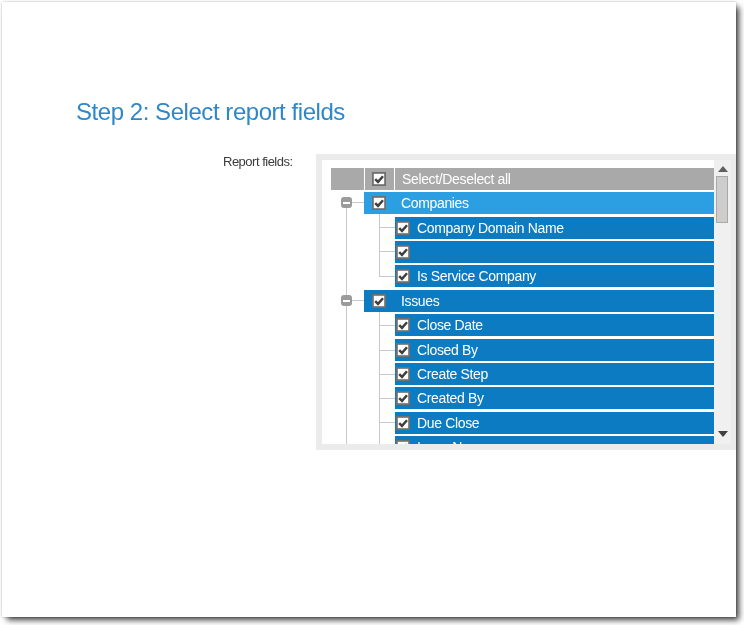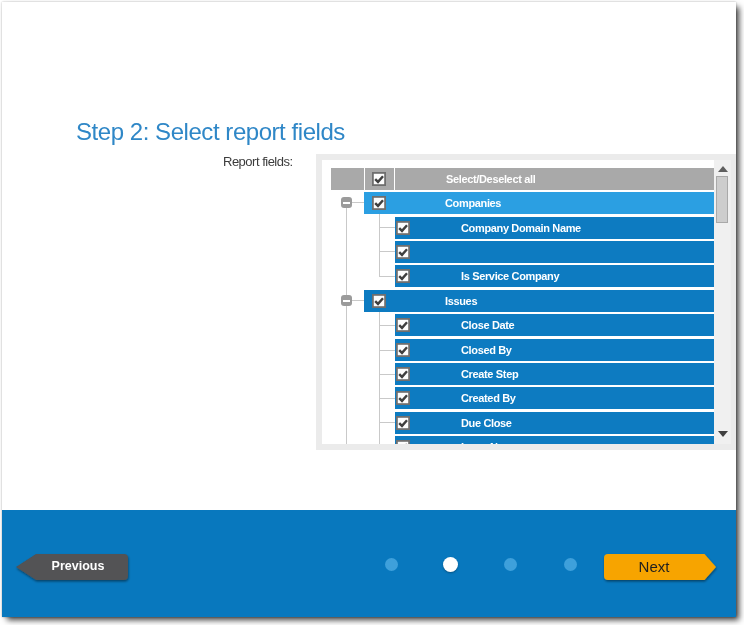--- a/index.html
+++ b/index.html
@@ -1,31 +1,31 @@
 <!DOCTYPE html>
 <html><head>
 <meta charset="utf-8">
 <style>
   html,body{margin:0;padding:0;}
   body{width:744px;height:625px;background:#ffffff;font-family:"Liberation Sans",sans-serif;overflow:hidden;position:relative;}
   #win{position:absolute;left:2px;top:2px;width:734px;height:615px;background:#fff;
        box-shadow:0 0 2px rgba(0,0,0,0.28), 4px 4px 6px -1px rgba(0,0,0,0.75);}
   .abs{position:absolute;}
   #title{left:6px;top:6px;font-size:34px;color:#1e74ba;letter-spacing:0.5px;line-height:1;white-space:nowrap;}
-  #step{left:74px;top:98px;font-size:24px;letter-spacing:-0.45px;color:#2f87c7;line-height:1;white-space:nowrap;margin-top:20px;}
+  #step{left:74px;top:98px;font-size:24px;letter-spacing:-0.45px;color:#2f87c7;line-height:1;white-space:nowrap;}
   #rlabel{left:221px;top:153px;font-size:13px;letter-spacing:-0.5px;color:#3c3c3c;line-height:1;}
   
   #panel{left:314px;top:152px;width:420px;height:296px;background:#ebebeb;}
   #lb{position:absolute;left:6px;top:6px;width:409px;height:284px;background:#ffffff;overflow:hidden;}
   
   .row{position:absolute;height:22px;}
   .gray{background:#a9a9a9;}
   .selblue{background:#2b9fe2;}
   .blue{background:#0d7bc1;}
-  .rtext{position:absolute;color:#fff;font-size:11px;font-weight:bold;letter-spacing:-0.35px;line-height:22px;white-space:nowrap;margin-left:44px;}
+  .rtext{position:absolute;color:#fff;font-size:14px;font-weight:normal;letter-spacing:-0.35px;line-height:22px;white-space:nowrap;}
   .cb{position:absolute;width:14px;height:14px;}
   .exp{position:absolute;width:11px;height:11px;background:#9b9b9b;border-radius:3px;}
   .exp::after{content:"";position:absolute;left:2px;top:4.5px;width:7px;height:2px;background:#fff;}
   .tl{position:absolute;background:#c9c9c9;}
   
   #sb{position:absolute;left:392px;top:0;width:17px;height:284px;background:#f0f0f0;}
   #sbthumb{position:absolute;left:2px;top:16px;width:12px;height:47px;background:#cdcdcd;border:1px solid #a9a9a9;box-sizing:border-box;}
   .arr{position:absolute;width:0;height:0;}
   
   #footer{left:0;top:508px;width:734px;height:107px;background:#0878be;}
@@ -140,34 +140,13 @@
         </svg>
 
       <div id="sb">
         <div class="arr" style="left:4px;top:6px;border-left:5px solid transparent;border-right:5px solid transparent;border-bottom:6px solid #5f5f5f;"></div>
         <div id="sbthumb"></div>
         <div class="arr" style="left:4px;top:271px;border-left:5px solid transparent;border-right:5px solid transparent;border-top:6px solid #404040;"></div>
       </div>
     </div>
   </div>
 
-  <div class="abs" id="footer">
-
-    <div class="dot" style="left:383px;top:48px;width:13px;height:13px;background:#3ea0db;"></div>
-    <div class="dot" style="left:441px;top:47px;width:15px;height:15px;background:#ffffff;box-shadow:0 1px 2px rgba(0,0,0,0.3);"></div>
-    <div class="dot" style="left:502px;top:48px;width:13px;height:13px;background:#3ea0db;"></div>
-    <div class="dot" style="left:562px;top:48px;width:13px;height:13px;background:#3ea0db;"></div>
-
-    <svg class="abs" id="prevbtn" width="120" height="34" viewBox="0 0 120 34">
-      <defs>
-          <filter id="sh" x="-20%" y="-20%" width="140%" height="160%">
-            <feDropShadow dx="0.5" dy="1.5" stdDeviation="1.2" flood-color="#000" flood-opacity="0.45"></feDropShadow>
-          </filter>
-        </defs>
-      <path d="M22,2 H110 Q114,2 114,6 V24 Q114,28 110,28 H22 L2,15 Z" fill="#525254" filter="url(#sh)"></path>
-      <text x="64" y="17.5" font-size="12.5" font-weight="bold" fill="#ffffff" text-anchor="middle" font-family="Liberation Sans, sans-serif">Previous</text>
-    </svg>
-    <svg class="abs" id="nextbtn" width="124" height="34" viewBox="0 0 124 34">
-      <path d="M6,2 H102.5 L114,15 L102.5,28 H6 Q2,28 2,24 V6 Q2,2 6,2 Z" fill="#f7a400" filter="url(#sh)"></path>
-      <text x="52" y="19.5" font-size="15" fill="#1f1f1f" text-anchor="middle" font-family="Liberation Sans, sans-serif">Next</text>
-    </svg>
-  </div>
 </div>
 
 </body></html>

